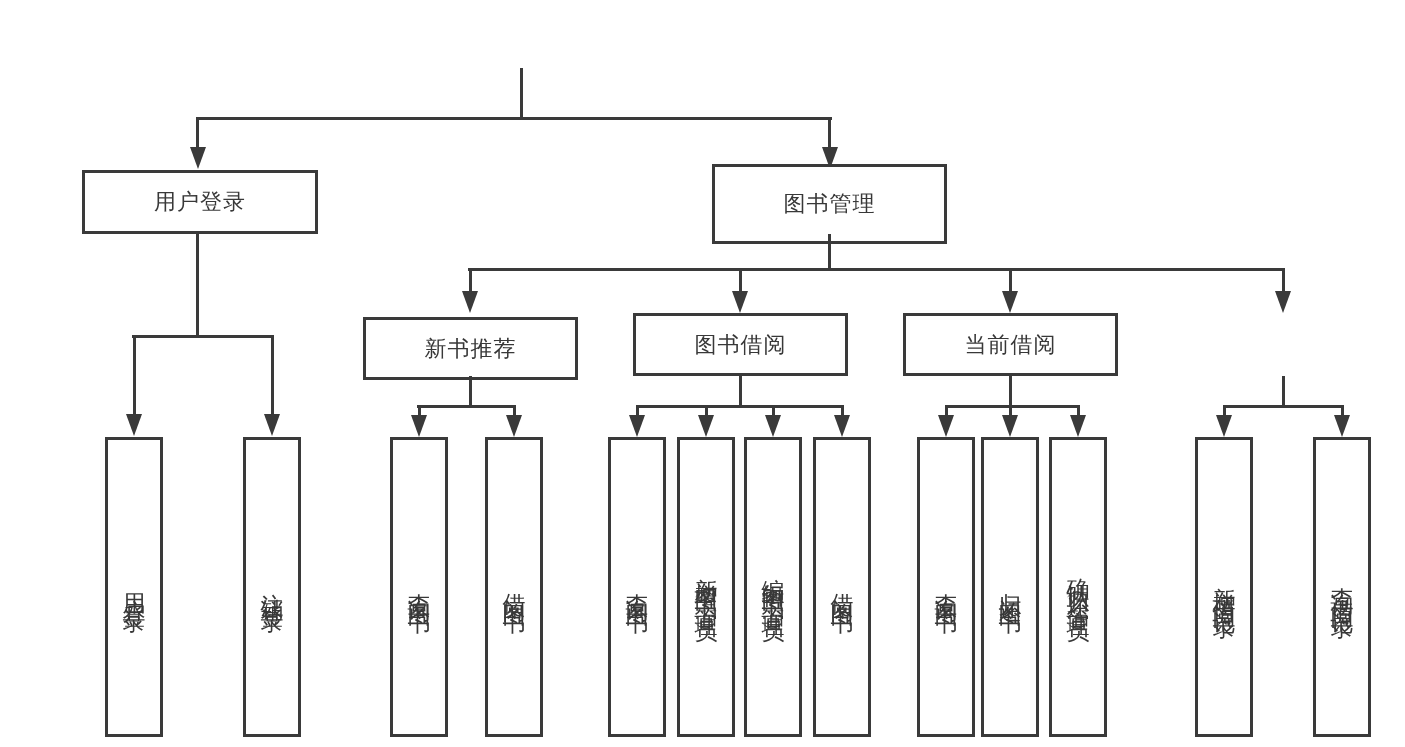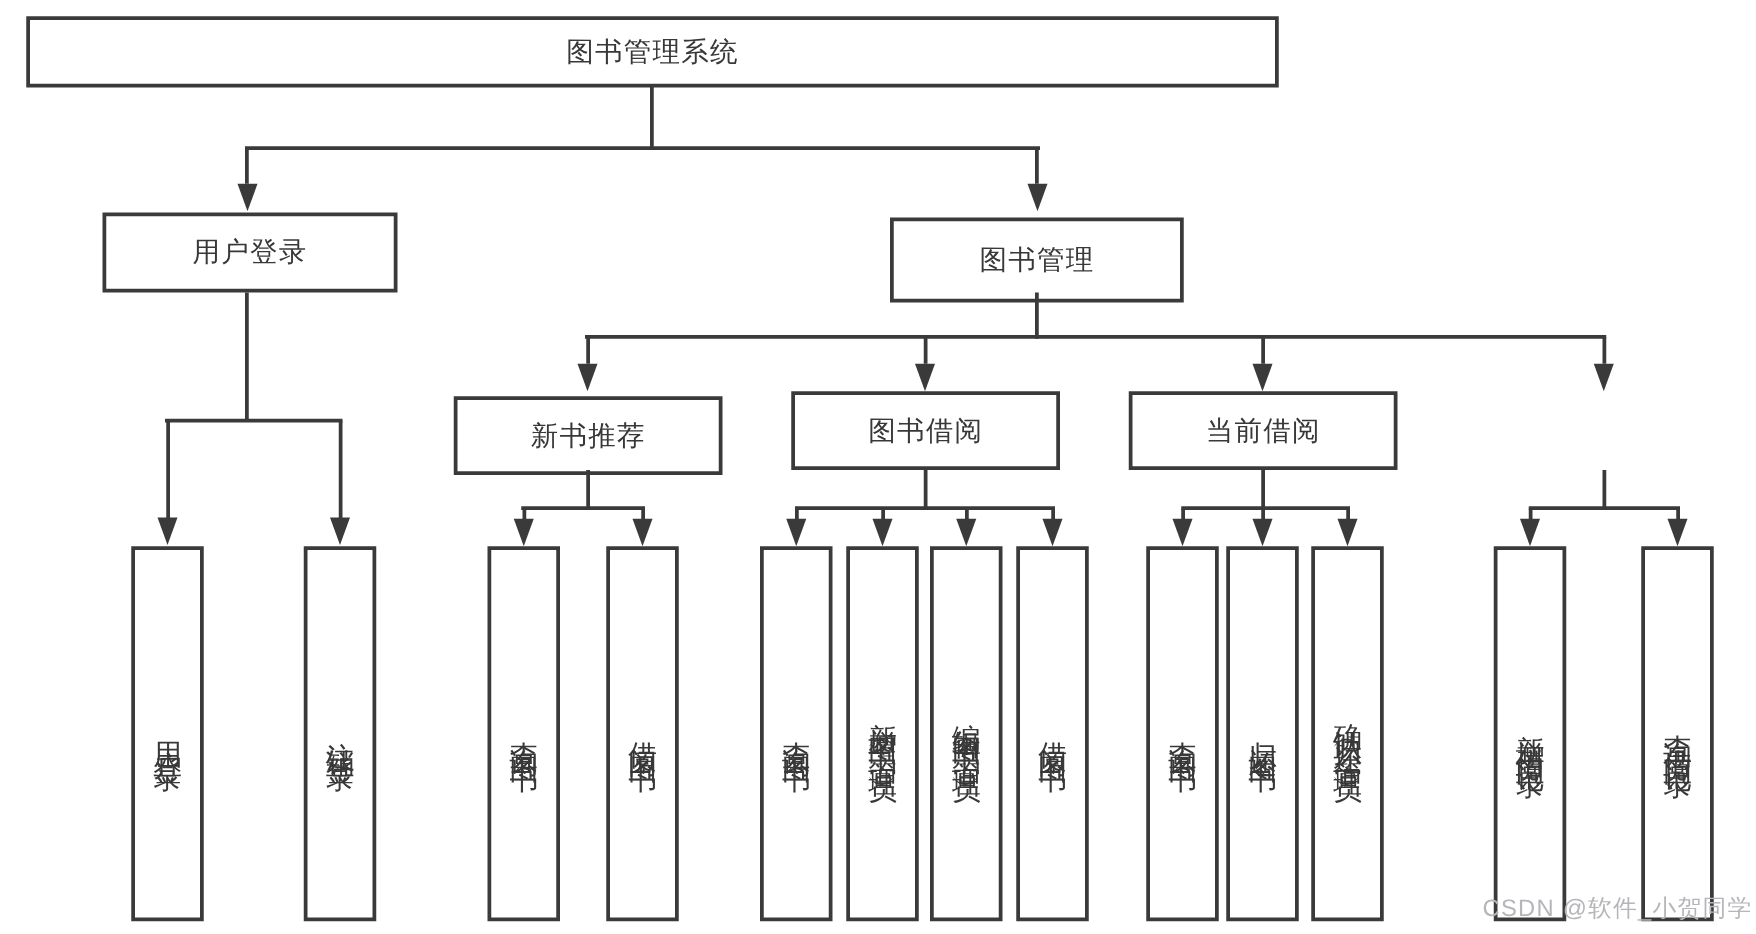--- a/index.html
+++ b/index.html
@@ -51,31 +51,30 @@
     letter-spacing: 1px;
     white-space: nowrap;
     z-index: 10;
   }
 </style>
 </head>
 <body>
 
 <div class="canvas">
 
-  <div class="box" style="left:21px;top:13px;width:1002px;height:57px">图书管理系统</div>
 
   <div class="vline" style="left:520px;top:68px;height:52px"></div>
   <div class="hline" style="left:196px;top:117px;width:636px"></div>
   <div class="vline" style="left:196px;top:119px;height:28px"></div>
   <div class="arrow" style="left:190px;top:147px"></div>
   <div class="vline" style="left:828px;top:119px;height:28px"></div>
   <div class="arrow" style="left:822px;top:147px"></div>
 
   <div class="box" style="left:82px;top:170px;width:236px;height:64px">用户登录</div>
-  <div class="box" style="left:712px;top:174px;width:235px;height:68px">图书管理</div>
+  <div class="box" style="left:712px;top:164px;width:235px;height:80px">图书管理</div>
 
   <div class="vline" style="left:196px;top:234px;height:103px"></div>
   <div class="hline" style="left:132px;top:335px;width:142px"></div>
   <div class="vline" style="left:133px;top:337px;height:78px"></div>
   <div class="arrow" style="left:126px;top:414px"></div>
   <div class="vline" style="left:271px;top:337px;height:78px"></div>
   <div class="arrow" style="left:264px;top:414px"></div>
 
   <div class="vline" style="left:828px;top:234px;height:37px"></div>
   <div class="hline" style="left:468px;top:268px;width:817px"></div>
@@ -137,15 +136,14 @@
   <div class="box vbox" style="left:744px">编辑图书（管理员）</div>
   <div class="box vbox" style="left:813px">借阅图书</div>
 
   <div class="box vbox" style="left:917px">查询图书</div>
   <div class="box vbox" style="left:981px">归还图书</div>
   <div class="box vbox" style="left:1049px">确认归还（管理员）</div>
 
   <div class="box vbox" style="left:1195px">新增借阅记录</div>
   <div class="box vbox" style="left:1313px">查询借阅记录</div>
 
-  <div class="watermark">CSDN @软件_小贺同学</div>
 
 </div>
 
 </body></html>

